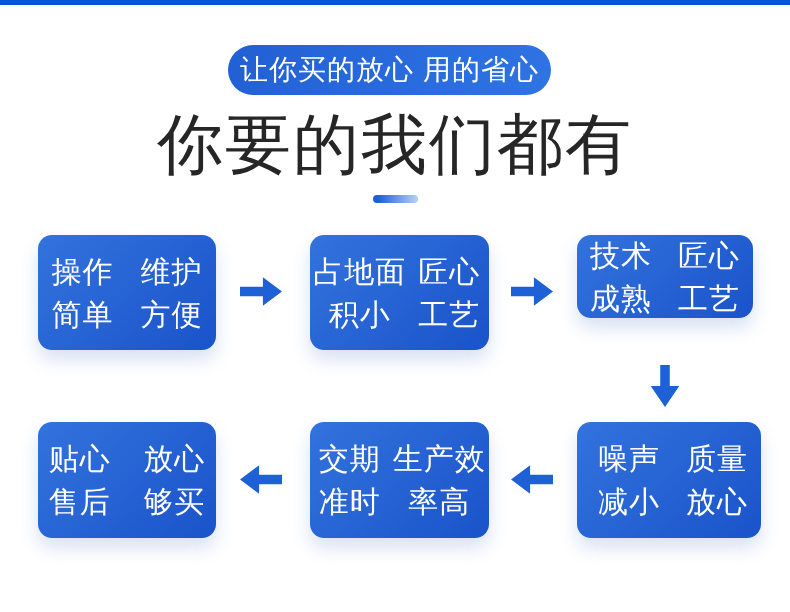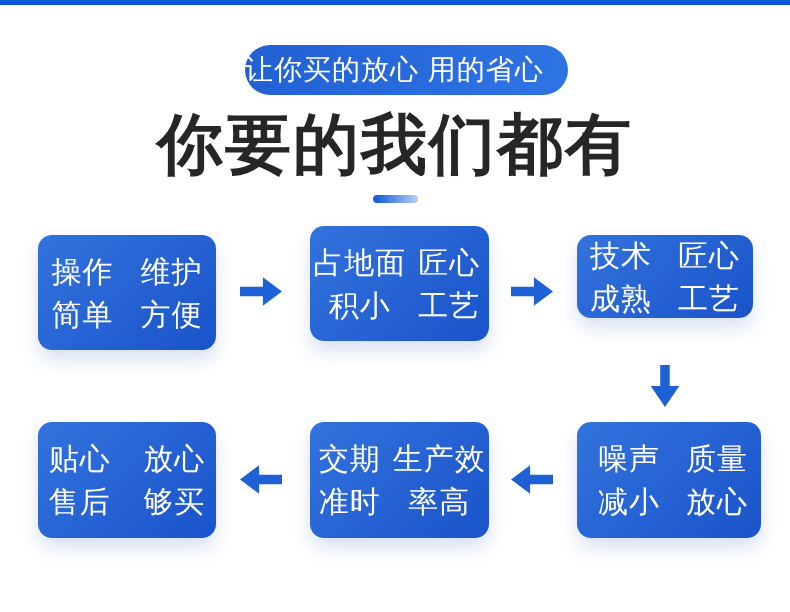--- a/index.html
+++ b/index.html
@@ -17,42 +17,43 @@
   }
   .topbar {
     position: absolute;
     top: 0; left: 0;
     width: 790px;
     height: 5px;
     background: #0657d5;
   }
   .pill {
     position: absolute;
-    left: 245px;
+    left: 228px;
     top: 45px;
     width: 323px;
     height: 50px;
     border-radius: 26px;
     background: linear-gradient(115deg, #2160d3 0%, #2f74e4 100%);
     display: flex;
     align-items: center;
+    justify-content: center;
     color: #ffffff;
     font-size: 28px;
     font-weight: 500;
     letter-spacing: 1px;
   }
   .title {
     position: absolute;
     top: 100px;
     left: 0;
     width: 790px;
     margin: 0;
     text-align: center;
     font-size: 66px;
-    font-weight: 700;
+    font-weight: 400;
     letter-spacing: 2px;
     color: #262626;
   }
   .title-dash {
     position: absolute;
     left: 373px;
     top: 195px;
     width: 45px;
     height: 8px;
     border-radius: 4px;
@@ -68,21 +69,21 @@
     flex-direction: row;
     align-items: center;
     justify-content: center;
     font-size: 30px;
     line-height: 43px;
     font-weight: 500;
     letter-spacing: 1px;
     text-align: center;
   }
   .b1 { left: 38px;  top: 235px; width: 178px; height: 115px; }
-  .b2 { left: 310px; top: 226px; width: 179px; height: 115px; align-items: center; }
+  .b2 { left: 310px; top: 235px; width: 179px; height: 115px; align-items: center; }
   .b3 { left: 577px; top: 235px; width: 176px; height: 83px; }
   .b6 { left: 38px;  top: 422px; width: 178px; height: 116px; gap: 11px; }
   .b5 { left: 310px; top: 422px; width: 179px; height: 116px; }
   .b4 { left: 577px; top: 422px; width: 176px; height: 116px; padding-left: 8px; }
   .arrow {
     position: absolute;
   }
   .arrow svg { display: block; }
   .arrow path { fill: #1e61d6; }
   .a1 { left: 240px; top: 277px; }

